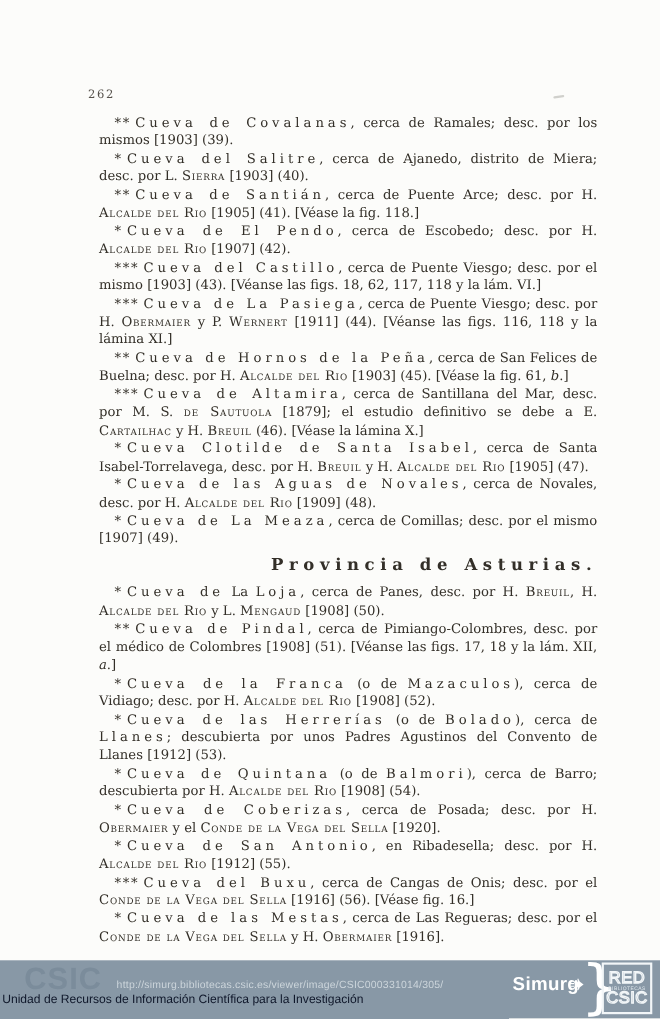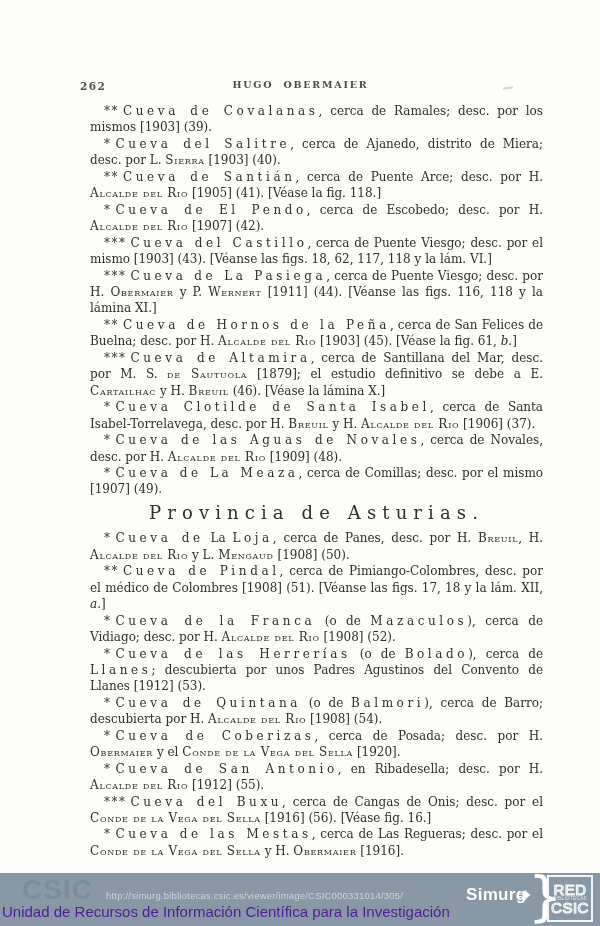--- a/index.html
+++ b/index.html
@@ -1,79 +1,78 @@
 <!DOCTYPE html>
 <html><head>
 <meta charset="utf-8">
 <style>
   html,body{margin:0;padding:0;}
   body{width:600px;height:926px;overflow:hidden;background:#e9e9e6;}
   .page{position:relative;width:600px;height:926px;background:#fcfcfa;overflow:hidden;
         font-family:"DejaVu Serif","Liberation Serif",serif;}
 
   
-  .running-head{position:absolute;top:79px;left:74px;width:453px;height:16px;color:#4e4a42;font-weight:bold;}
+  .running-head{position:absolute;top:79px;left:74px;width:453px;height:16px;color:#4e4a42;}
   .page-number{position:absolute;left:6px;top:1px;font-size:10.5px;letter-spacing:1.5px;color:#55504a;}
   .running-title{position:absolute;left:0;right:0;text-align:center;font-size:9.5px;
                  letter-spacing:1.8px;word-spacing:5px;color:#4f4b43;}
 
   .artifact{position:absolute;left:503px;top:87px;width:10px;height:2px;background:#bdbdb8;
             transform:rotate(-8deg);opacity:.7;border-radius:1px;}
 
   
   .body-text{position:absolute;top:103px;left:90px;width:453px;font-size:12px;
              line-height:16.45px;color:#332f28;text-align:justify;}
   .entry{margin:0;text-indent:14px;}
   .marker{letter-spacing:1.5px;margin-right:4px;}
   .seg-spaced{letter-spacing:0.30em;}
   .seg-caps{font-variant:small-caps;letter-spacing:0.06em;margin-top:16px;}
   .seg-italic{font-style:italic;}
-  .section-heading{margin:7px 0 9px 0;font-size:18px;font-weight:normal;text-align:center;
+  .section-heading{margin:7px 0 9px 0;font-size:15px;font-weight:bold;text-align:right;
                    letter-spacing:0.34em;text-indent:0;color:#332f28;}
 
   
   .footer-bar{position:absolute;left:0;top:873px;width:600px;height:53px;background:#8898a6;
               font-family:"Liberation Sans","DejaVu Sans",sans-serif;}
   .csic-big{position:absolute;left:22px;top:1px;font-size:28px;font-weight:700;
             letter-spacing:1px;color:#7b8c9b;}
-  .unidad{position:absolute;left:2px;top:30px;font-size:15px;color:#4c1d95;white-space:nowrap;text-align:right;}
+  .unidad{position:absolute;left:2px;top:30px;font-size:11px;color:#0f172a;white-space:nowrap;text-align:right;}
   .url{position:absolute;left:106px;top:17px;font-size:9.5px;letter-spacing:0.2px;color:#ccd5db;white-space:nowrap;}
   .simurg-brand{position:absolute;left:466px;top:12px;font-size:17px;font-weight:700;color:#ffffff;letter-spacing:0.3px;}
   .bird{position:absolute;left:518px;top:16px;}
   .brace{position:absolute;left:528px;top:-4px;font-size:54px;line-height:56px;color:#ffffff;
          font-family:"DejaVu Sans",sans-serif;font-weight:400;}
   .logo-box{position:absolute;left:547px;top:2px;width:42px;height:41px;border:2px solid #f2f6f8;
             display:flex;flex-direction:column;align-items:center;justify-content:center;padding:1px 0;}
   .logo-red,.logo-csic{font-weight:400;font-size:15px;line-height:13px;letter-spacing:0.5px;
             color:#8898a6;-webkit-text-stroke:1.2px #f2f6f8;}
   .logo-bib{font-size:4.5px;line-height:5px;letter-spacing:0.4px;color:#dfe7ec;}
 </style>
 </head>
 <body>
 
 <div class="page">
 
   <div class="running-head">
     <span class="page-number">262</span>
-    <span class="running-title">HUGO OBERMAIER</span>
   </div>
 
   <div class="artifact"></div>
 
   <div class="body-text">
     <div id="list-part1">
         <p class="entry"><span class="marker">**</span><span class="seg-spaced">Cueva de Covalanas</span><span class="seg-plain">, cerca de Ramales; desc. por los mismos [1903] (39).</span></p>
         <p class="entry"><span class="marker">*</span><span class="seg-spaced">Cueva del Salitre</span><span class="seg-plain">, cerca de Ajanedo, distrito de Miera; desc. por L. </span><span class="seg-caps">Sierra</span><span class="seg-plain"> [1903] (40).</span></p>
         <p class="entry"><span class="marker">**</span><span class="seg-spaced">Cueva de Santián</span><span class="seg-plain">, cerca de Puente Arce; desc. por H. </span><span class="seg-caps">Alcalde del Rio</span><span class="seg-plain"> [1905] (41). [Véase la fig. 118.]</span></p>
         <p class="entry"><span class="marker">*</span><span class="seg-spaced">Cueva de El Pendo</span><span class="seg-plain">, cerca de Escobedo; desc. por H. </span><span class="seg-caps">Alcalde del Rio</span><span class="seg-plain"> [1907] (42).</span></p>
         <p class="entry"><span class="marker">***</span><span class="seg-spaced">Cueva del Castillo</span><span class="seg-plain">, cerca de Puente Viesgo; desc. por el mismo [1903] (43). [Véanse las figs. 18, 62, 117, 118 y la lám. VI.]</span></p>
         <p class="entry"><span class="marker">***</span><span class="seg-spaced">Cueva de La Pasiega</span><span class="seg-plain">, cerca de Puente Viesgo; desc. por H. </span><span class="seg-caps">Obermaier</span><span class="seg-plain"> y P. </span><span class="seg-caps">Wernert</span><span class="seg-plain"> [1911] (44). [Véanse las figs. 116, 118 y la lámina XI.]</span></p>
         <p class="entry"><span class="marker">**</span><span class="seg-spaced">Cueva de Hornos de la Peña</span><span class="seg-plain">, cerca de San Felices de Buelna; desc. por H. </span><span class="seg-caps">Alcalde del Rio</span><span class="seg-plain"> [1903] (45). [Véase la fig. 61, </span><span class="seg-italic">b</span><span class="seg-plain">.]</span></p>
         <p class="entry"><span class="marker">***</span><span class="seg-spaced">Cueva de Altamira</span><span class="seg-plain">, cerca de Santillana del Mar, desc. por M. S. </span><span class="seg-caps">de Sautuola</span><span class="seg-plain"> [1879]; el estudio definitivo se debe a E. </span><span class="seg-caps">Cartailhac</span><span class="seg-plain"> y H. </span><span class="seg-caps">Breuil</span><span class="seg-plain"> (46). [Véase la lámina X.]</span></p>
-        <p class="entry"><span class="marker">*</span><span class="seg-spaced">Cueva Clotilde de Santa Isabel</span><span class="seg-plain">, cerca de Santa Isabel-Torrelavega, desc. por H. </span><span class="seg-caps">Breuil</span><span class="seg-plain"> y H. </span><span class="seg-caps">Alcalde del Rio</span><span class="seg-plain"> [1906] (37).</span></p>
+        <p class="entry"><span class="marker">*</span><span class="seg-spaced">Cueva Clotilde de Santa Isabel</span><span class="seg-plain">, cerca de Santa Isabel-Torrelavega, desc. por H. </span><span class="seg-caps">Breuil</span><span class="seg-plain"> y H. </span><span class="seg-caps">Alcalde del Rio</span><span class="seg-plain"> [1905] (47).</span></p>
         <p class="entry"><span class="marker">*</span><span class="seg-spaced">Cueva de las Aguas de Novales</span><span class="seg-plain">, cerca de Novales, desc. por H. </span><span class="seg-caps">Alcalde del Rio</span><span class="seg-plain"> [1909] (48).</span></p>
         <p class="entry"><span class="marker">*</span><span class="seg-spaced">Cueva de La Meaza</span><span class="seg-plain">, cerca de Comillas; desc. por el mismo [1907] (49).</span></p>
       </div>
     <h3 class="section-heading">Provincia de Asturias.</h3>
     <div id="list-asturias">
         <p class="entry"><span class="marker">*</span><span class="seg-spaced">Cueva de</span><span class="seg-plain"> La </span><span class="seg-spaced">Loja</span><span class="seg-plain">, cerca de Panes, desc. por H. </span><span class="seg-caps">Breuil</span><span class="seg-plain">, H. </span><span class="seg-caps">Alcalde del Rio</span><span class="seg-plain"> y L. </span><span class="seg-caps">Mengaud</span><span class="seg-plain"> [1908] (50).</span></p>
         <p class="entry"><span class="marker">**</span><span class="seg-spaced">Cueva de Pindal</span><span class="seg-plain">, cerca de Pimiango-Colombres, desc. por el médico de Colombres [1908] (51). [Véanse las figs. 17, 18 y la lám. XII, </span><span class="seg-italic">a</span><span class="seg-plain">.]</span></p>
         <p class="entry"><span class="marker">*</span><span class="seg-spaced">Cueva de la Franca</span><span class="seg-plain"> (o de </span><span class="seg-spaced">Mazaculos</span><span class="seg-plain">), cerca de Vidiago; desc. por H. </span><span class="seg-caps">Alcalde del Rio</span><span class="seg-plain"> [1908] (52).</span></p>
         <p class="entry"><span class="marker">*</span><span class="seg-spaced">Cueva de las Herrerías</span><span class="seg-plain"> (o de </span><span class="seg-spaced">Bolado</span><span class="seg-plain">), cerca de </span><span class="seg-spaced">Llanes</span><span class="seg-plain">; descubierta por unos Padres Agustinos del Convento de Llanes [1912] (53).</span></p>
         <p class="entry"><span class="marker">*</span><span class="seg-spaced">Cueva de Quintana</span><span class="seg-plain"> (o de </span><span class="seg-spaced">Balmori</span><span class="seg-plain">), cerca de Barro; descubierta por H. </span><span class="seg-caps">Alcalde del Rio</span><span class="seg-plain"> [1908] (54).</span></p>

